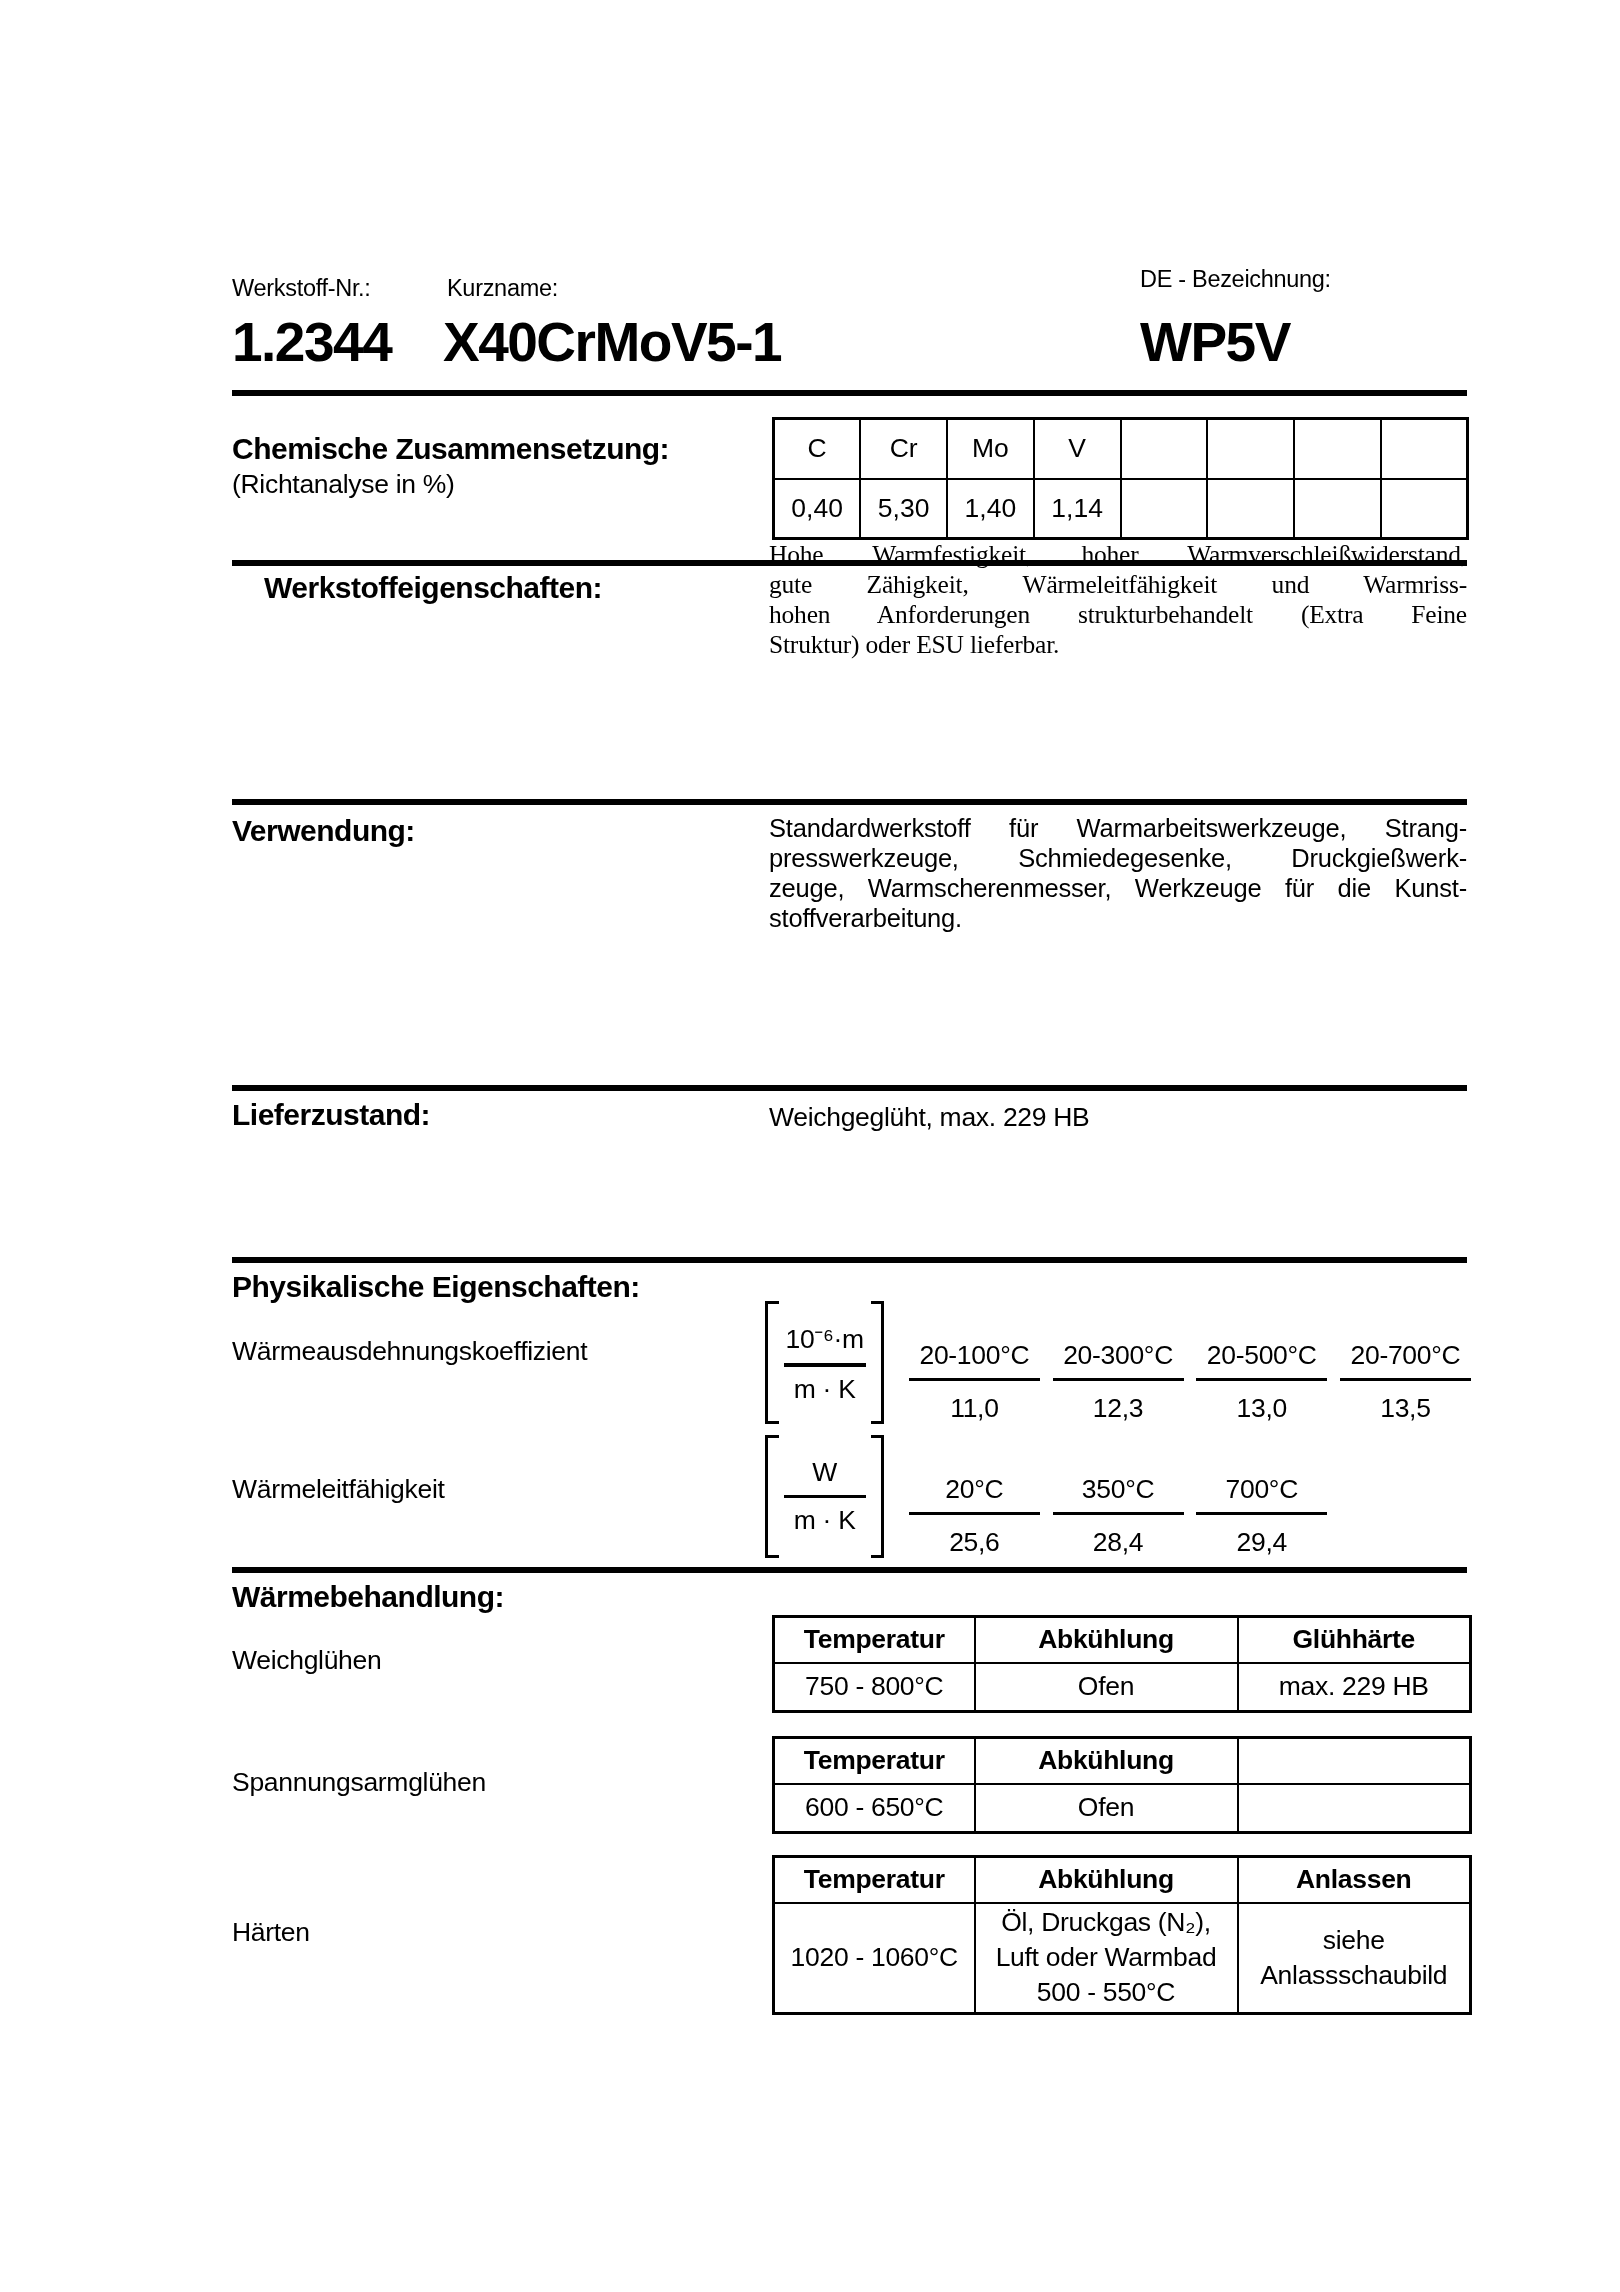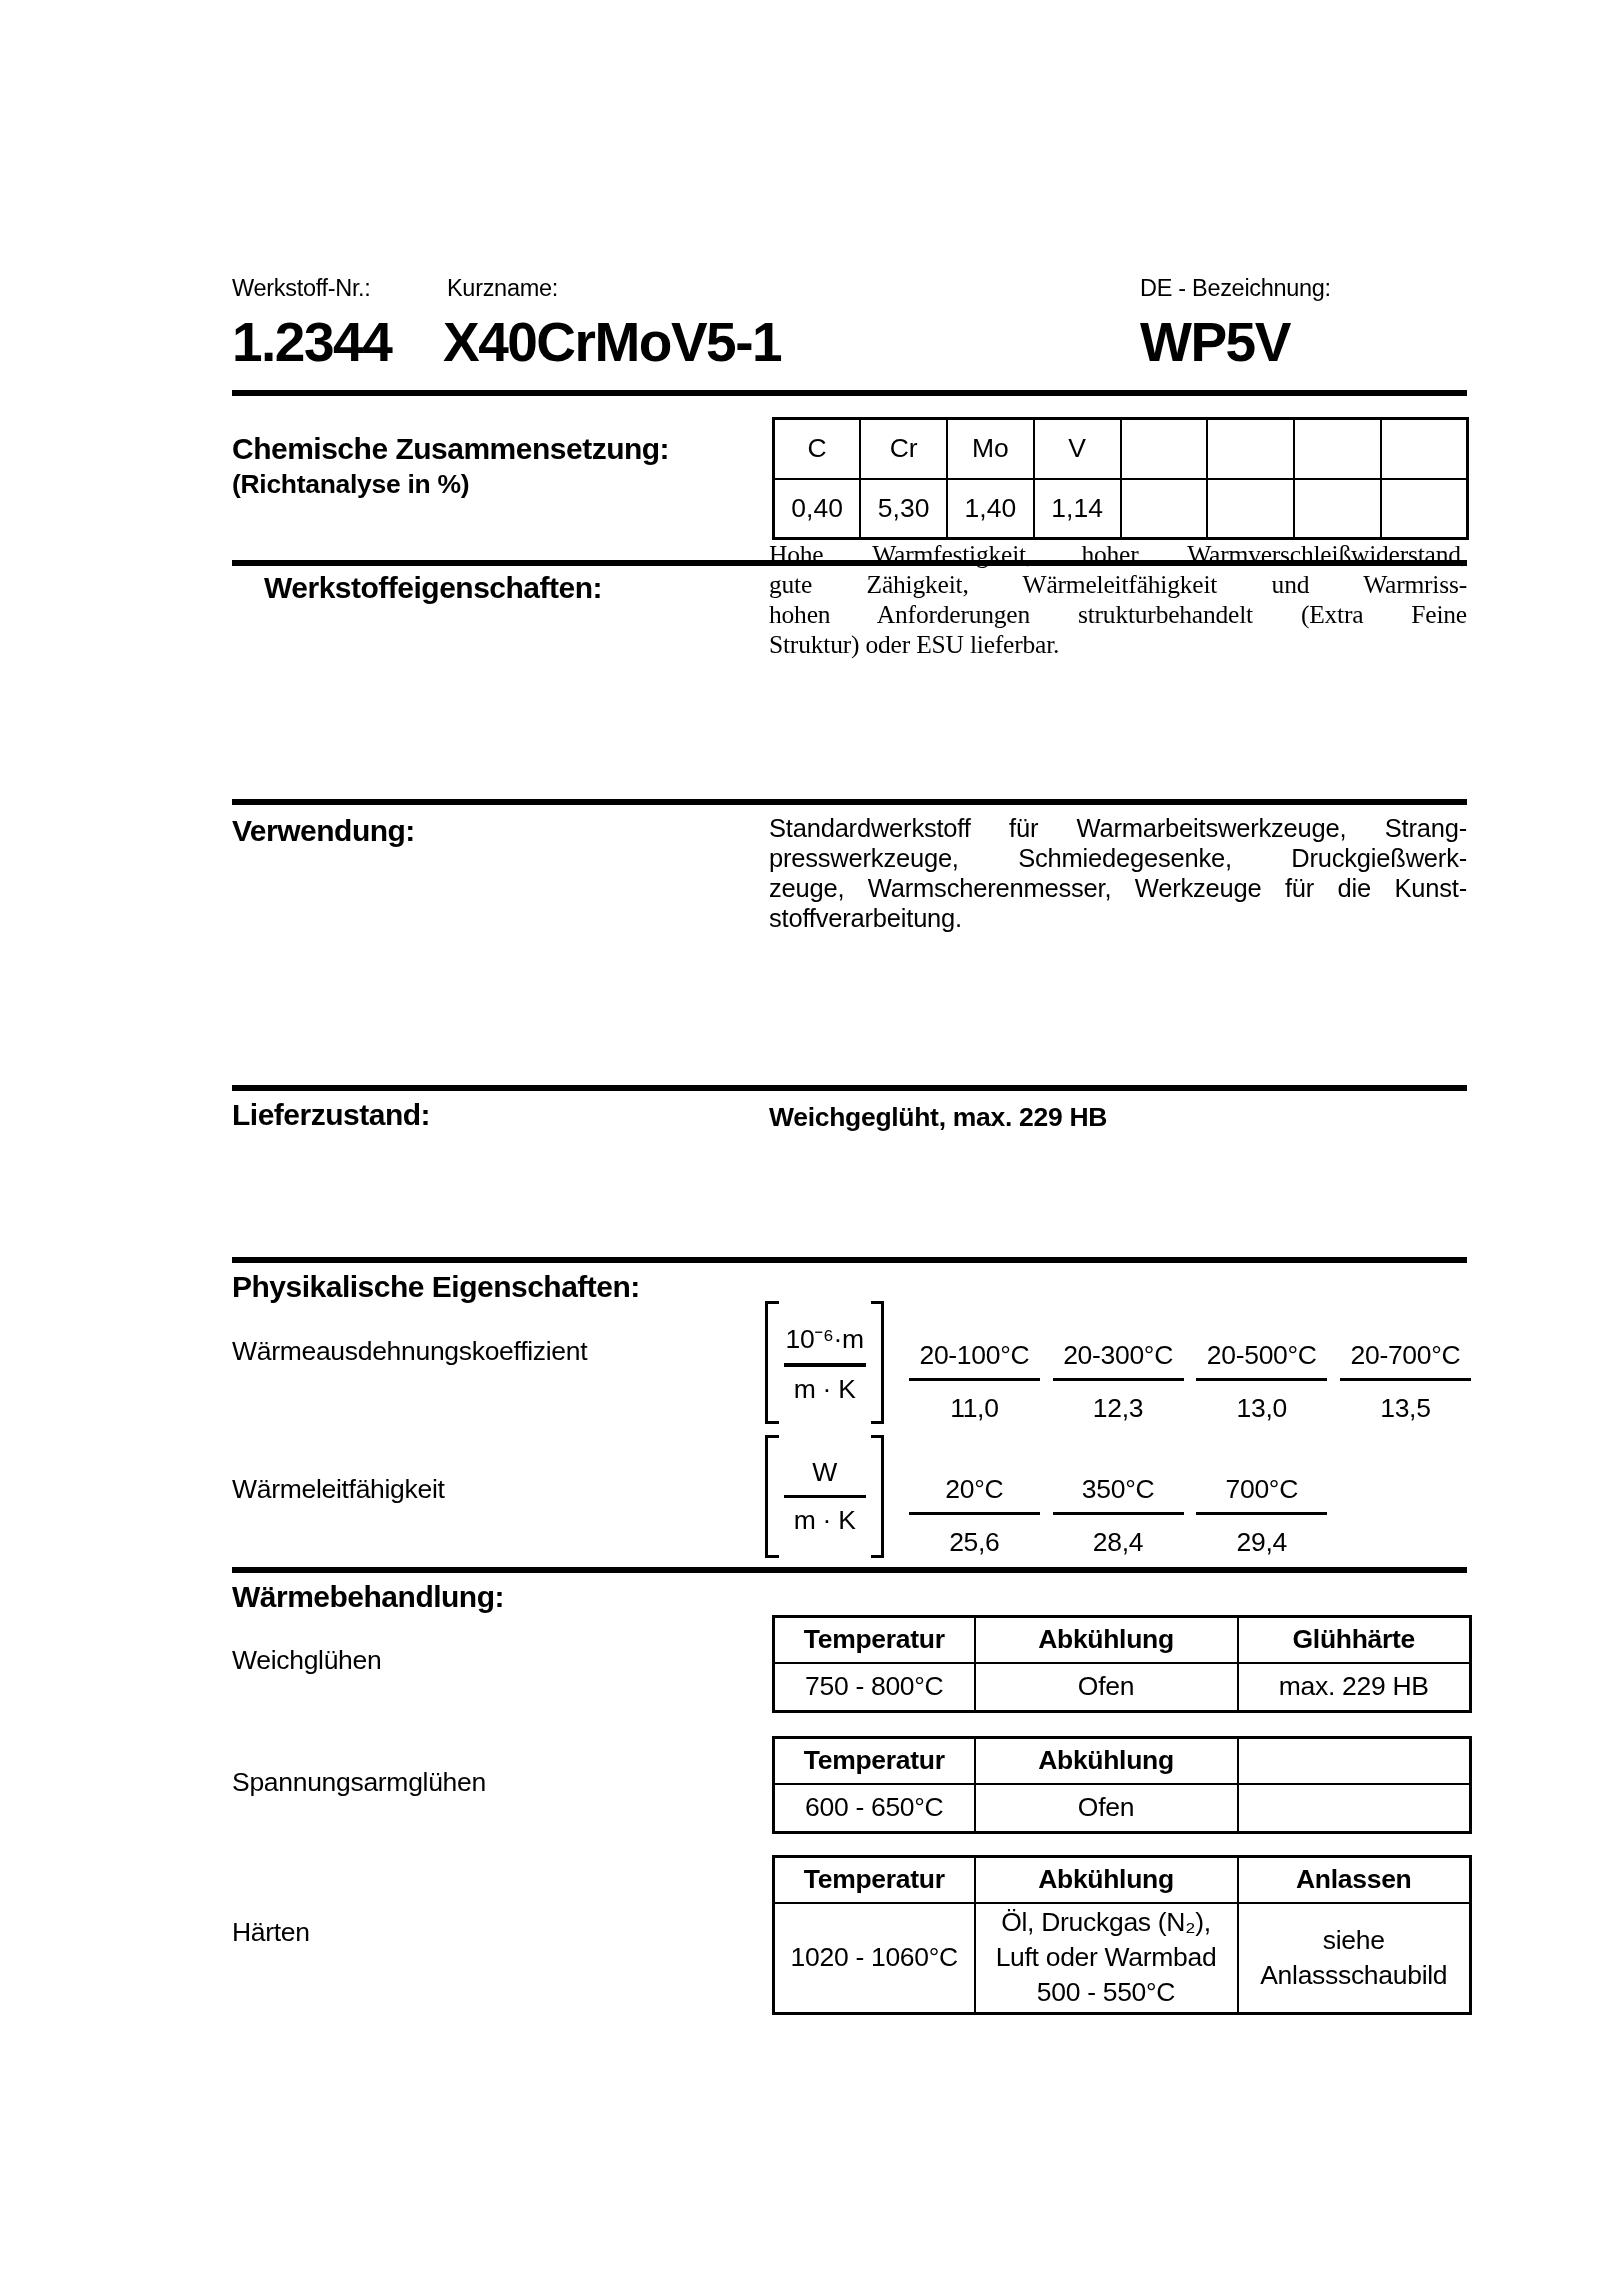--- a/index.html
+++ b/index.html
@@ -18,21 +18,21 @@
     position: absolute;
     left: 232px;
     width: 1235px;
     height: 5.9px;
     background: #000000;
   }
   .small-label { font-size: 23.5px; letter-spacing: -0.3px; white-space: nowrap; }
   .big-title { font-size: 55px; font-weight: bold; letter-spacing: -1.5px; white-space: nowrap; }
   .sec-head { font-size: 30px; font-weight: bold; letter-spacing: -0.5px; white-space: nowrap; }
   .side-label { font-size: 26.5px; letter-spacing: -0.3px; white-space: nowrap; }
-  .body-val { font-size: 26.5px; letter-spacing: -0.3px; white-space: nowrap; font-weight: bold; }
+  .body-val { font-size: 26.5px; letter-spacing: -0.3px; white-space: nowrap; }
 
   .para { position: absolute; left: 769px; width: 698px; font-size: 25.5px; letter-spacing: -0.2px; }
   .jline { text-align: justify; text-align-last: justify; line-height: 30px; white-space: nowrap; }
   .jline.last { text-align-last: left; }
 
   
   table.chem {
     position: absolute;
     left: 772px; top: 417px;
     width: 697px;
@@ -83,21 +83,21 @@
   table.ht tr.vrow td { height: 49px; white-space: pre-line; line-height: 35px; }
   table.ht tr.vrow.tall td { height: 111px; }
 </style>
 </head>
 <body>
 
 <div class="page">
 
   <div class="abs small-label" style="left:232px; top:275px;">Werkstoff-Nr.:</div>
   <div class="abs small-label" style="left:447px; top:275px;">Kurzname:</div>
-  <div class="abs small-label" style="left:1140px; top:275px;">DE - Bezeichnung:</div>
+  <div class="abs small-label" style="left:1140px; top:266px;">DE - Bezeichnung:</div>
   <div class="abs big-title" style="left:232px; top:310px;">1.2344</div>
   <div class="abs big-title" style="left:443px; top:310px;">X40CrMoV5-1</div>
   <div class="abs big-title" style="left:1140px; top:310px;">WP5V</div>
 
   <div class="rule" style="top:390px;"></div>
 
   <div class="abs sec-head" style="left:232px; top:432px;">Chemische Zusammensetzung:</div>
   <div class="abs body-val" style="left:232px; top:469px;">(Richtanalyse in %)</div>
   <table class="chem">
     <tbody>

